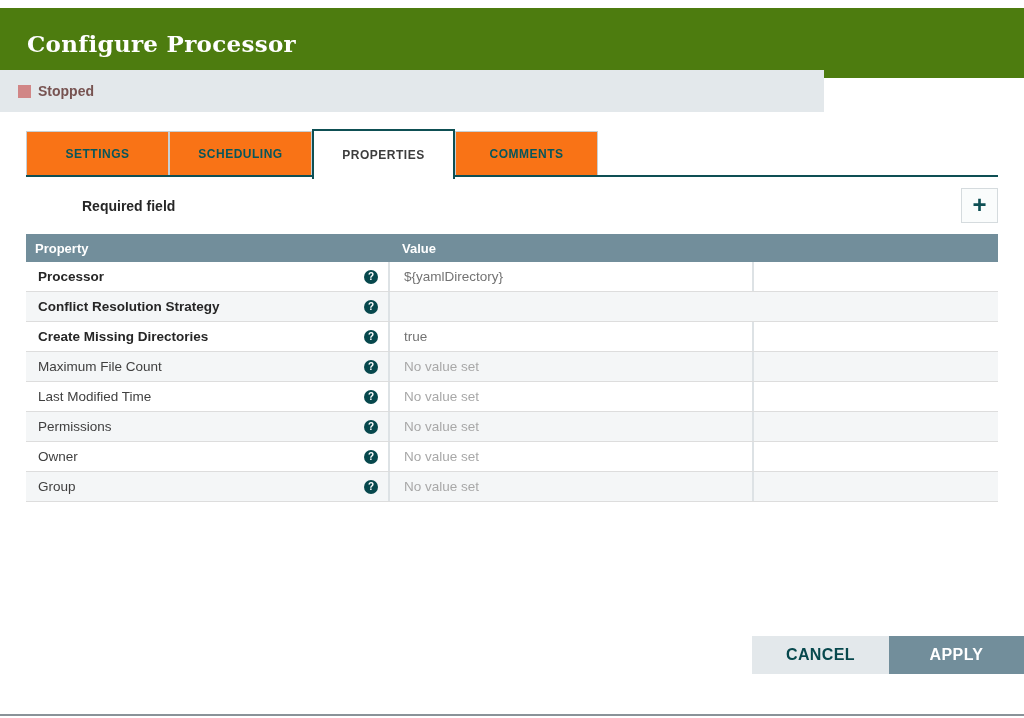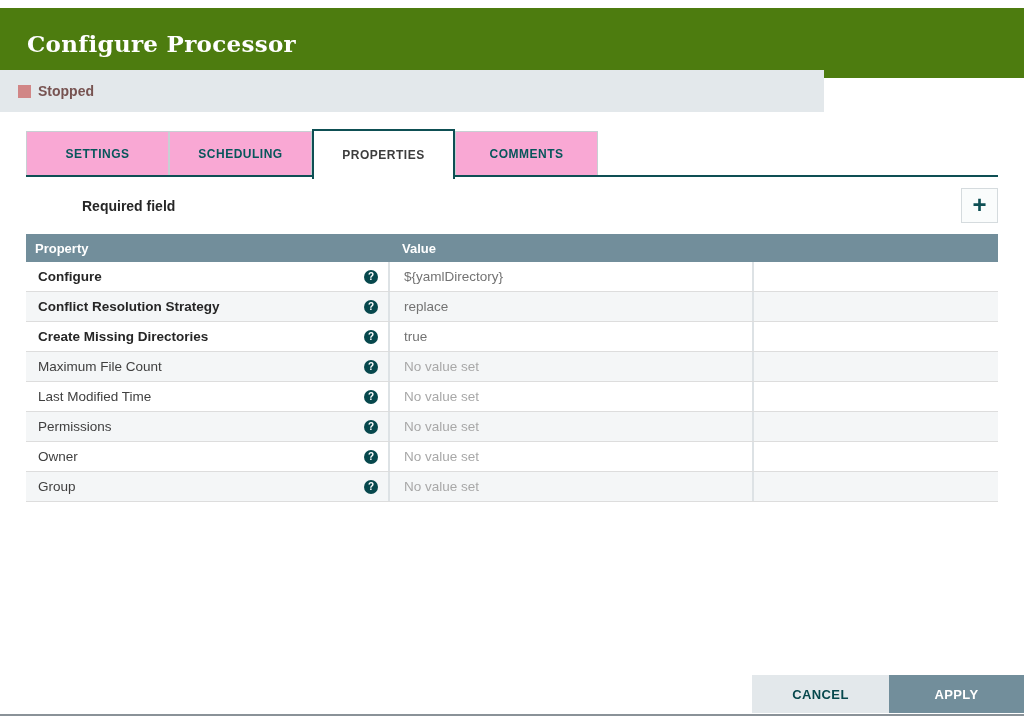--- a/index.html
+++ b/index.html
@@ -30,21 +30,21 @@
   .stop-icon { width:13px; height:13px; background:#D18686; flex:none; }
   .status-label { margin-left:7px; font-size:14px; font-weight:bold; color:#775351; }
 
   
   .tabs {
     position:absolute; top:132px; left:26px; width:972px; height:45px;
     border-bottom:2px solid #0E4F54;
     display:flex; align-items:flex-end;
   }
   .tab {
-    width:143px; height:44px; background:#f9a8d4;
+    width:143px; height:44px; background:#f97316;
     border:1px solid #C8CFD3; border-bottom:none;
     display:flex; align-items:center; justify-content:center;
     font-size:12px; font-weight:bold; letter-spacing:.5px; color:#07565B;
     cursor:pointer;
   }
   .tab.active {
     background:#ffffff; border:2px solid #0E4F54; border-bottom:none;
     height:50px; margin-bottom:-4px; position:relative; z-index:2;
     color:#3D3D3D;
   }
@@ -90,24 +90,24 @@
     color:#ffffff; font-size:10px; font-weight:bold;
     display:flex; align-items:center; justify-content:center; flex:none;
   }
   .td-val { width:364px; border-right:2px solid #DDE2E5; padding-left:14px; }
   .tr.set .td-val { font-weight:normal; color:#737373; }
   .tr.unset .td-val { color:#A8A8A8; }
   .td-extra { flex:1; }
 
   
   .footer-btn {
-    position:absolute; top:675px; height:38px; border:none;
+    position:absolute; top:636px; height:38px; border:none;
     display:flex; align-items:center; justify-content:center;
     font-family:"Liberation Sans",sans-serif;
-    font-size:13px; font-weight:bold; letter-spacing:.4px; cursor:pointer;
+    font-size:16px; font-weight:bold; letter-spacing:.4px; cursor:pointer;
   }
   .cancel-btn { left:752px; width:137px; background:#E3E8EB; color:#07484D; }
   .apply-btn  { left:889px; width:135px; background:#728E9B; color:#ffffff; }
 
   .bottom-line {
     position:absolute; top:714px; left:0; width:1024px; height:2px;
     background:#8A9298;
   }
 </style>
 </head>
@@ -136,32 +136,31 @@
 </button>
 
 <div class="prop-table">
   <div class="thead">
     <div class="th-prop">Property</div>
     <div class="th-val">Value</div>
   </div>
   <div id="tbody">
       <div class="tr required set">
         <div class="td td-prop">
-          <span class="pname">Configure</span>
+          <span class="pname">Processor</span>
           <span class="qicon">?</span>
         </div>
         <div class="td td-val">${yamlDirectory}</div>
         <div class="td td-extra"></div>
       </div>
       <div class="tr required set">
         <div class="td td-prop">
           <span class="pname">Conflict Resolution Strategy</span>
           <span class="qicon">?</span>
         </div>
-        <div class="td td-val">replace</div>
         <div class="td td-extra"></div>
       </div>
       <div class="tr required set">
         <div class="td td-prop">
           <span class="pname">Create Missing Directories</span>
           <span class="qicon">?</span>
         </div>
         <div class="td td-val">true</div>
         <div class="td td-extra"></div>
       </div>

